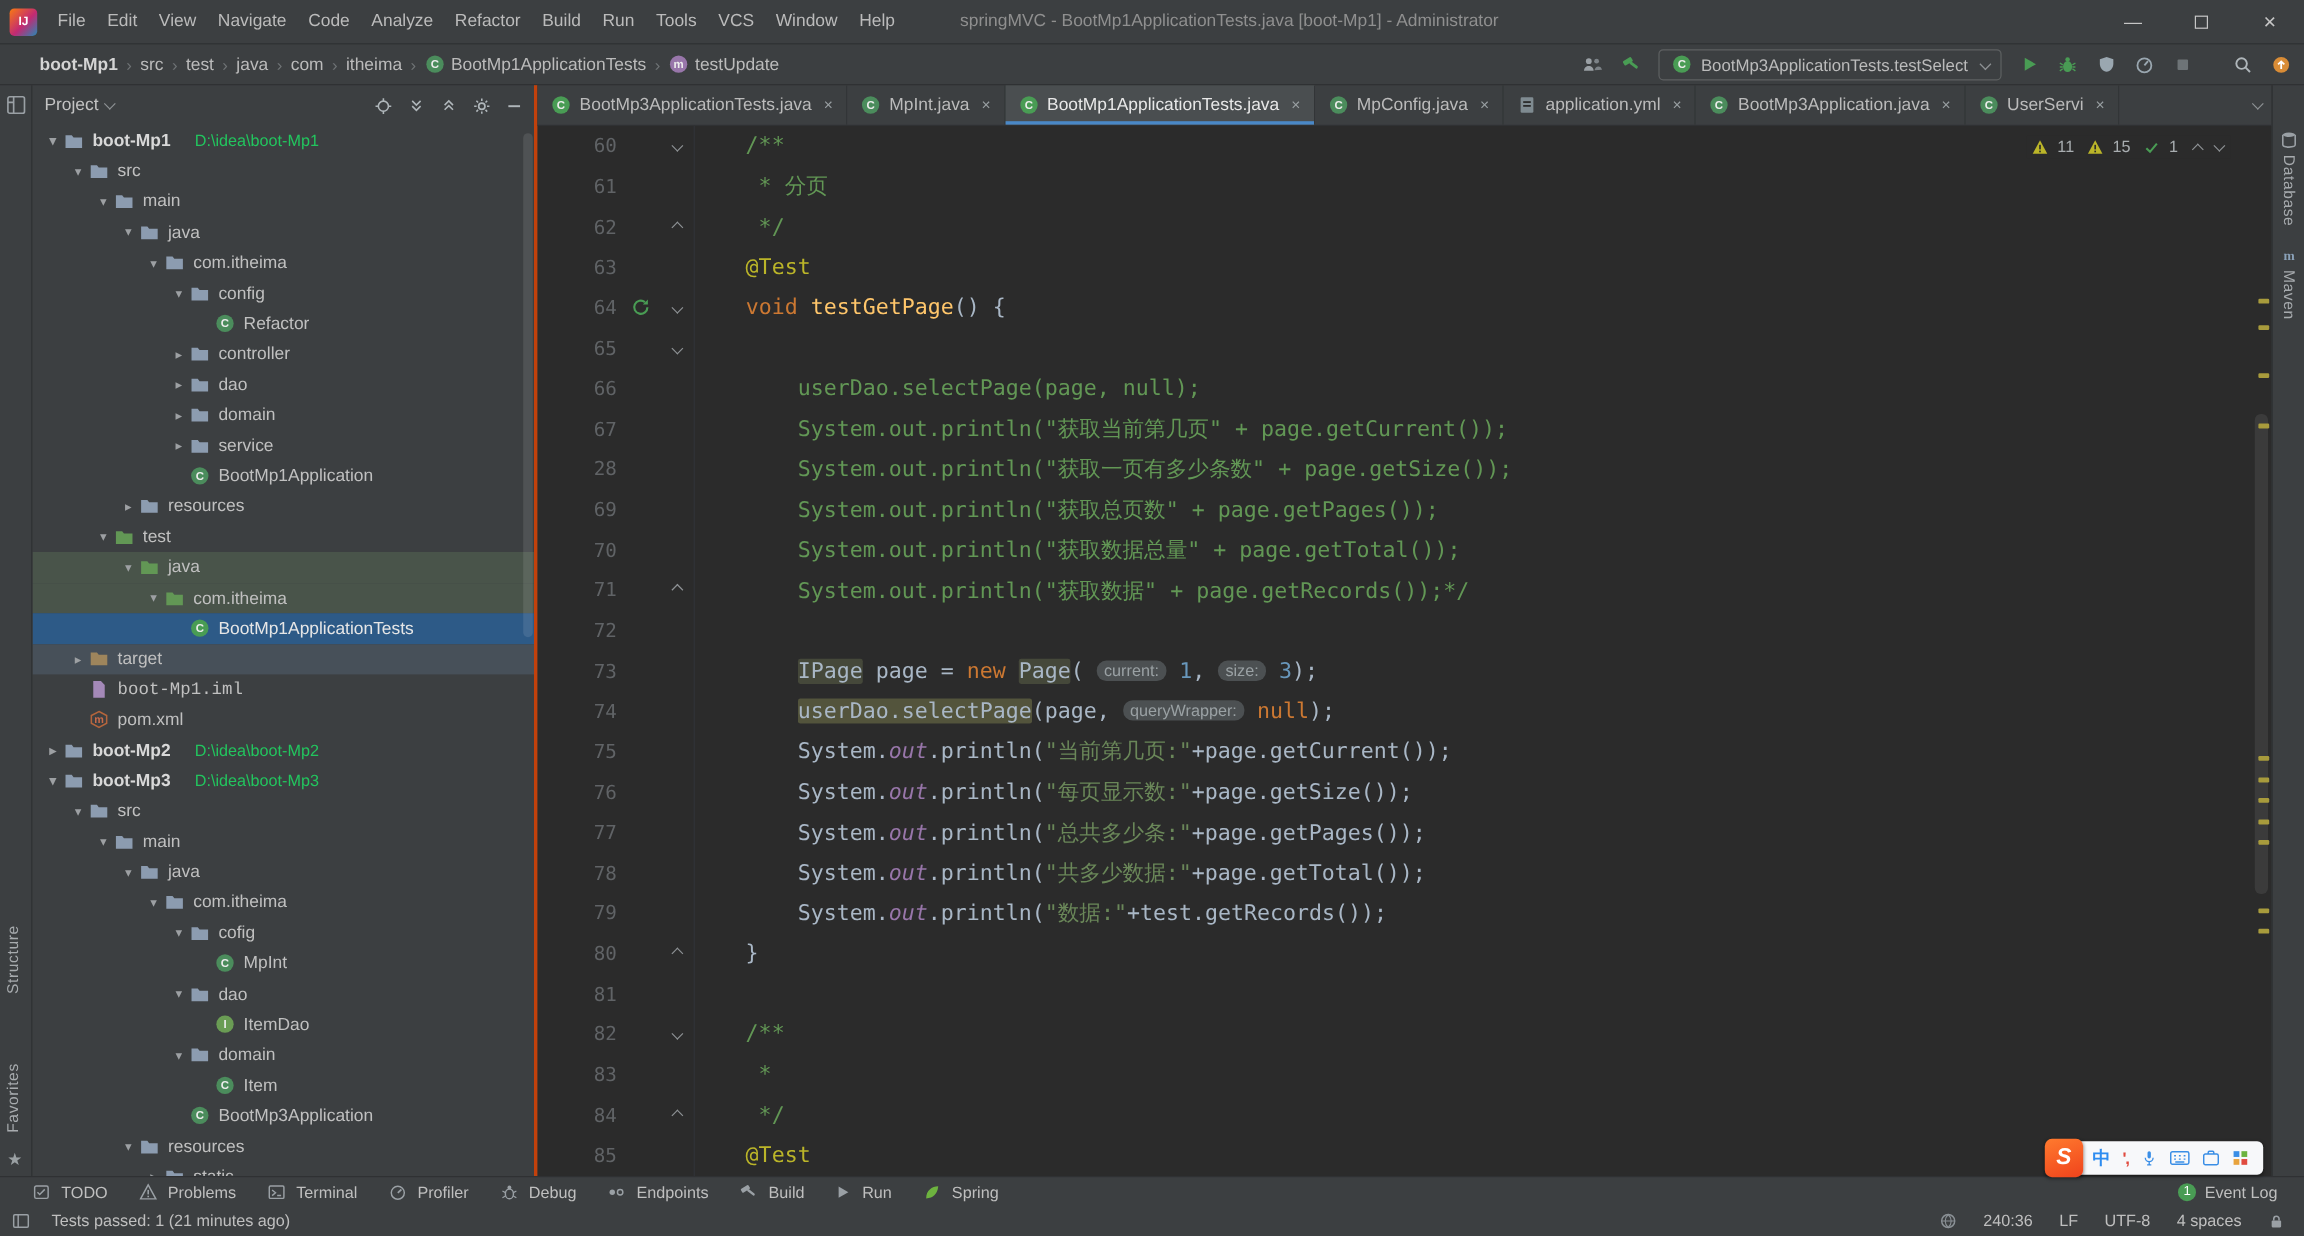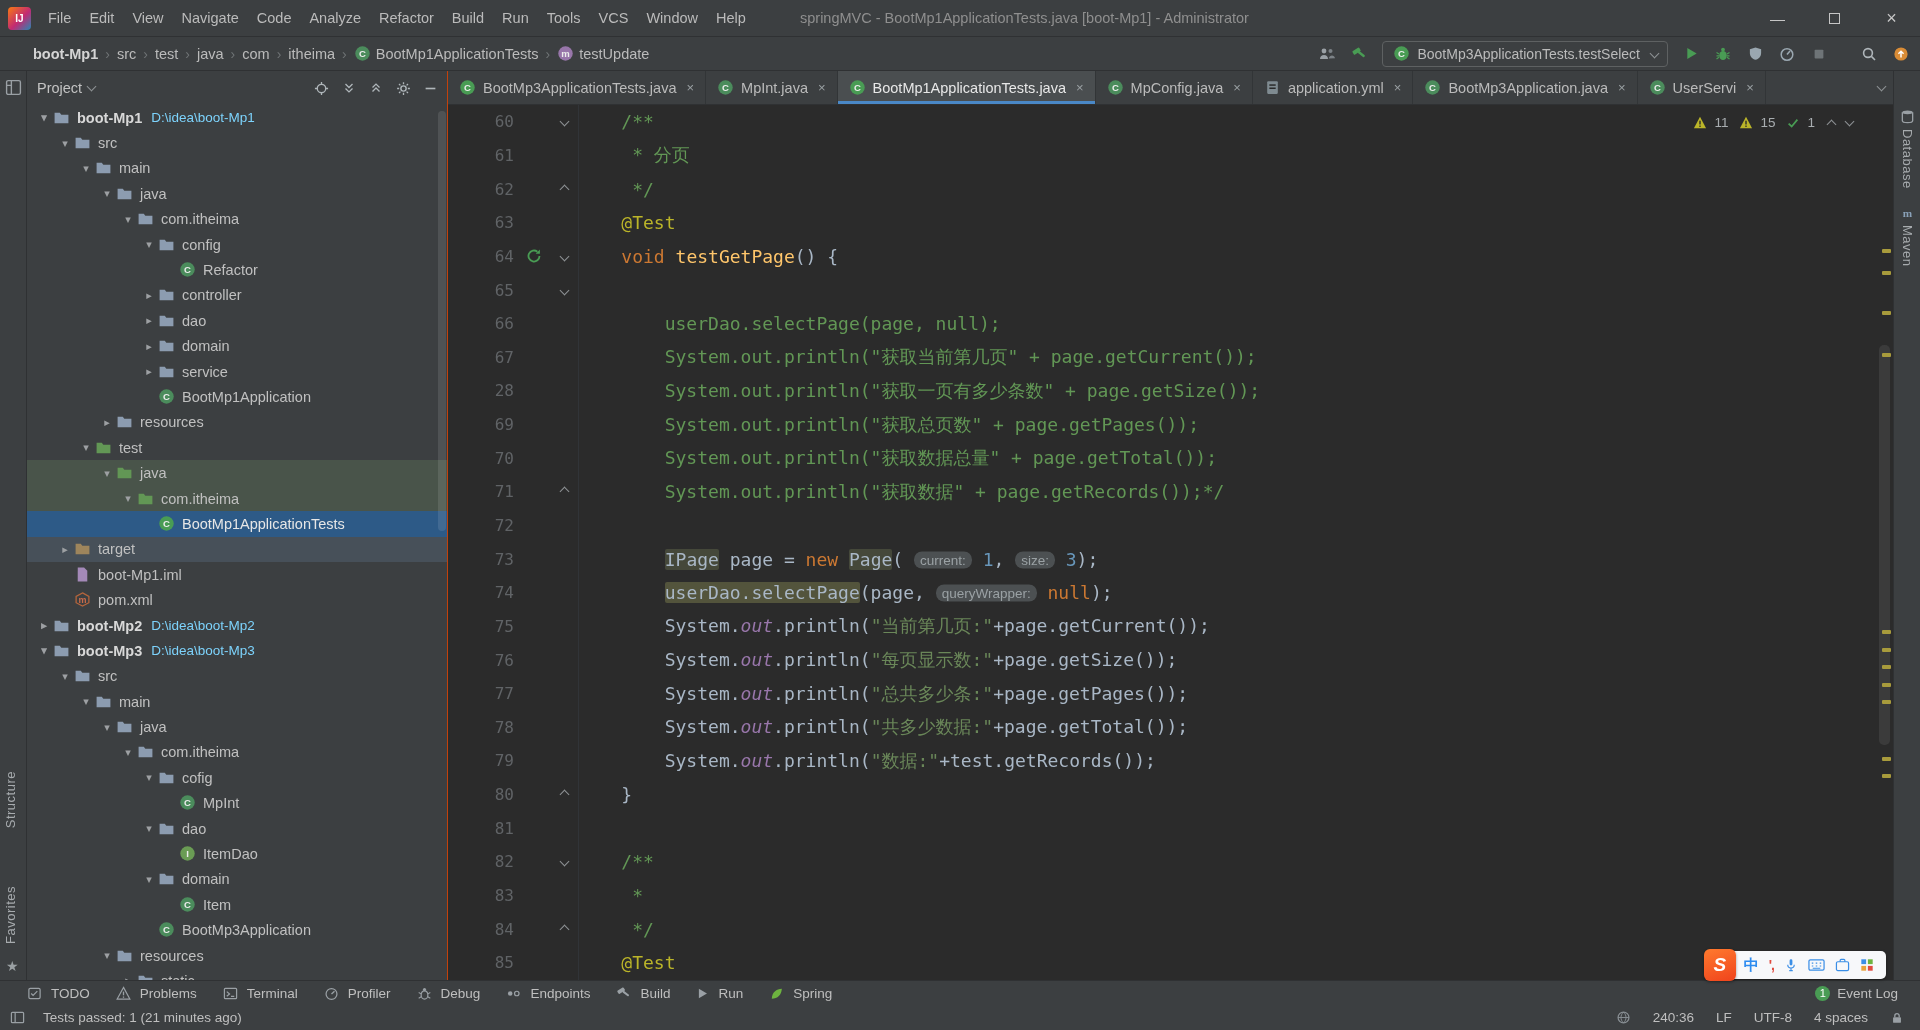--- a/index.html
+++ b/index.html
@@ -36,29 +36,29 @@
     border-right:1px solid #2f3133}
   .right-stripe{position:absolute;right:0;top:71px;width:27px;bottom:50px;background:var(--panel,#3c3f41);
     border-left:1px solid #2f3133}
   .vlabel{position:absolute;left:3px;writing-mode:vertical-rl;transform:rotate(180deg);
     color:#a7abae;font-size:13px;letter-spacing:.5px}
   .vlabel-r{position:absolute;left:5px;writing-mode:vertical-rl;color:#a7abae;font-size:13px;letter-spacing:.5px}
   .stripe-star{position:absolute;left:6px;bottom:6px;color:#9aa0a3;font-size:14px}
 
   
   .project-panel{position:absolute;left:27px;top:71px;width:421px;bottom:50px;background:var(--panel,#3c3f41);
-    border-right:1px solid #c2410c;overflow:hidden}
+    border-right:3px solid #c2410c;overflow:hidden}
   .pp-header{height:34px;display:flex;align-items:center;padding:0 10px;gap:6px;font-size:14.5px;color:#c3c3c3}
   .pp-icons{margin-left:auto;display:flex;align-items:center;gap:13px}
   .tree{position:absolute;left:0;right:0;top:34px;bottom:0;overflow:hidden}
   .trow{height:25.4px;display:flex;align-items:center;white-space:nowrap;font-size:14.5px;color:#c0c0c0}
   .trow .arrow{width:18px;flex:none;text-align:center;color:#9da0a3;font-size:11px}
   .trow .ticon{width:18px;height:18px;flex:none;margin-right:6px}
   .trow.b{font-weight:bold;color:#d8d8d8}
-  .tpath{color:#7dd3fc;font-weight:normal;margin-left:9px;font-size:13.5px}
+  .tpath{color:#22c55e;font-weight:normal;margin-left:20px;font-size:13.5px}
   .bg-test{background:var(--test-row,#49544a)}
   .bg-selected{background:var(--selection,#2d5a87);color:#e6e6e6}
   .bg-muted{background:var(--muted-row,#475059)}
   .pp-scroll{position:absolute;right:1px;top:6px;width:8px;height:420px;border-radius:4px;background:rgba(255,255,255,.10)}
 
   
   .editor-wrap{position:absolute;left:448px;top:71px;right:27px;bottom:50px;background:var(--editor-bg,#2b2b2b)}
   .tabbar{position:absolute;left:0;right:0;top:0;height:34px;background:var(--panel,#3c3f41);
     border-bottom:1px solid #2f3133;display:flex;overflow:hidden}
   .tab{display:flex;align-items:center;gap:7px;padding:0 11px;border-right:1px solid #323537;
@@ -476,21 +476,21 @@
         </div>
         <div class="trow bg-muted" style="padding-left: 29px;">
           <span class="arrow">▸</span>
           <span class="ticon">
             <svg width="17" height="17" viewBox="0 0 16 16">
               <path d="M1.5 13.5v-10h4.9l1.4 1.8h6.7v8.2z" fill="#9e855c"></path>
             </svg>
           </span>
           <span>target</span>
         </div>
-        <div class="trow" style="padding-left: 29px;">
+        <div class="trow" style="padding-left: 29px; font-family: Liberation Mono, monospace;">
           <span class="arrow"></span>
           <span class="ticon">
             <svg width="17" height="17" viewBox="0 0 16 16">
               <path d="M3.5 1.5h6l3 3v10h-9z" fill="#a489b8"></path>
             </svg>
           </span>
           <span>boot-Mp1.iml</span>
         </div>
         <div class="trow" style="padding-left: 29px;">
           <span class="arrow"></span>

